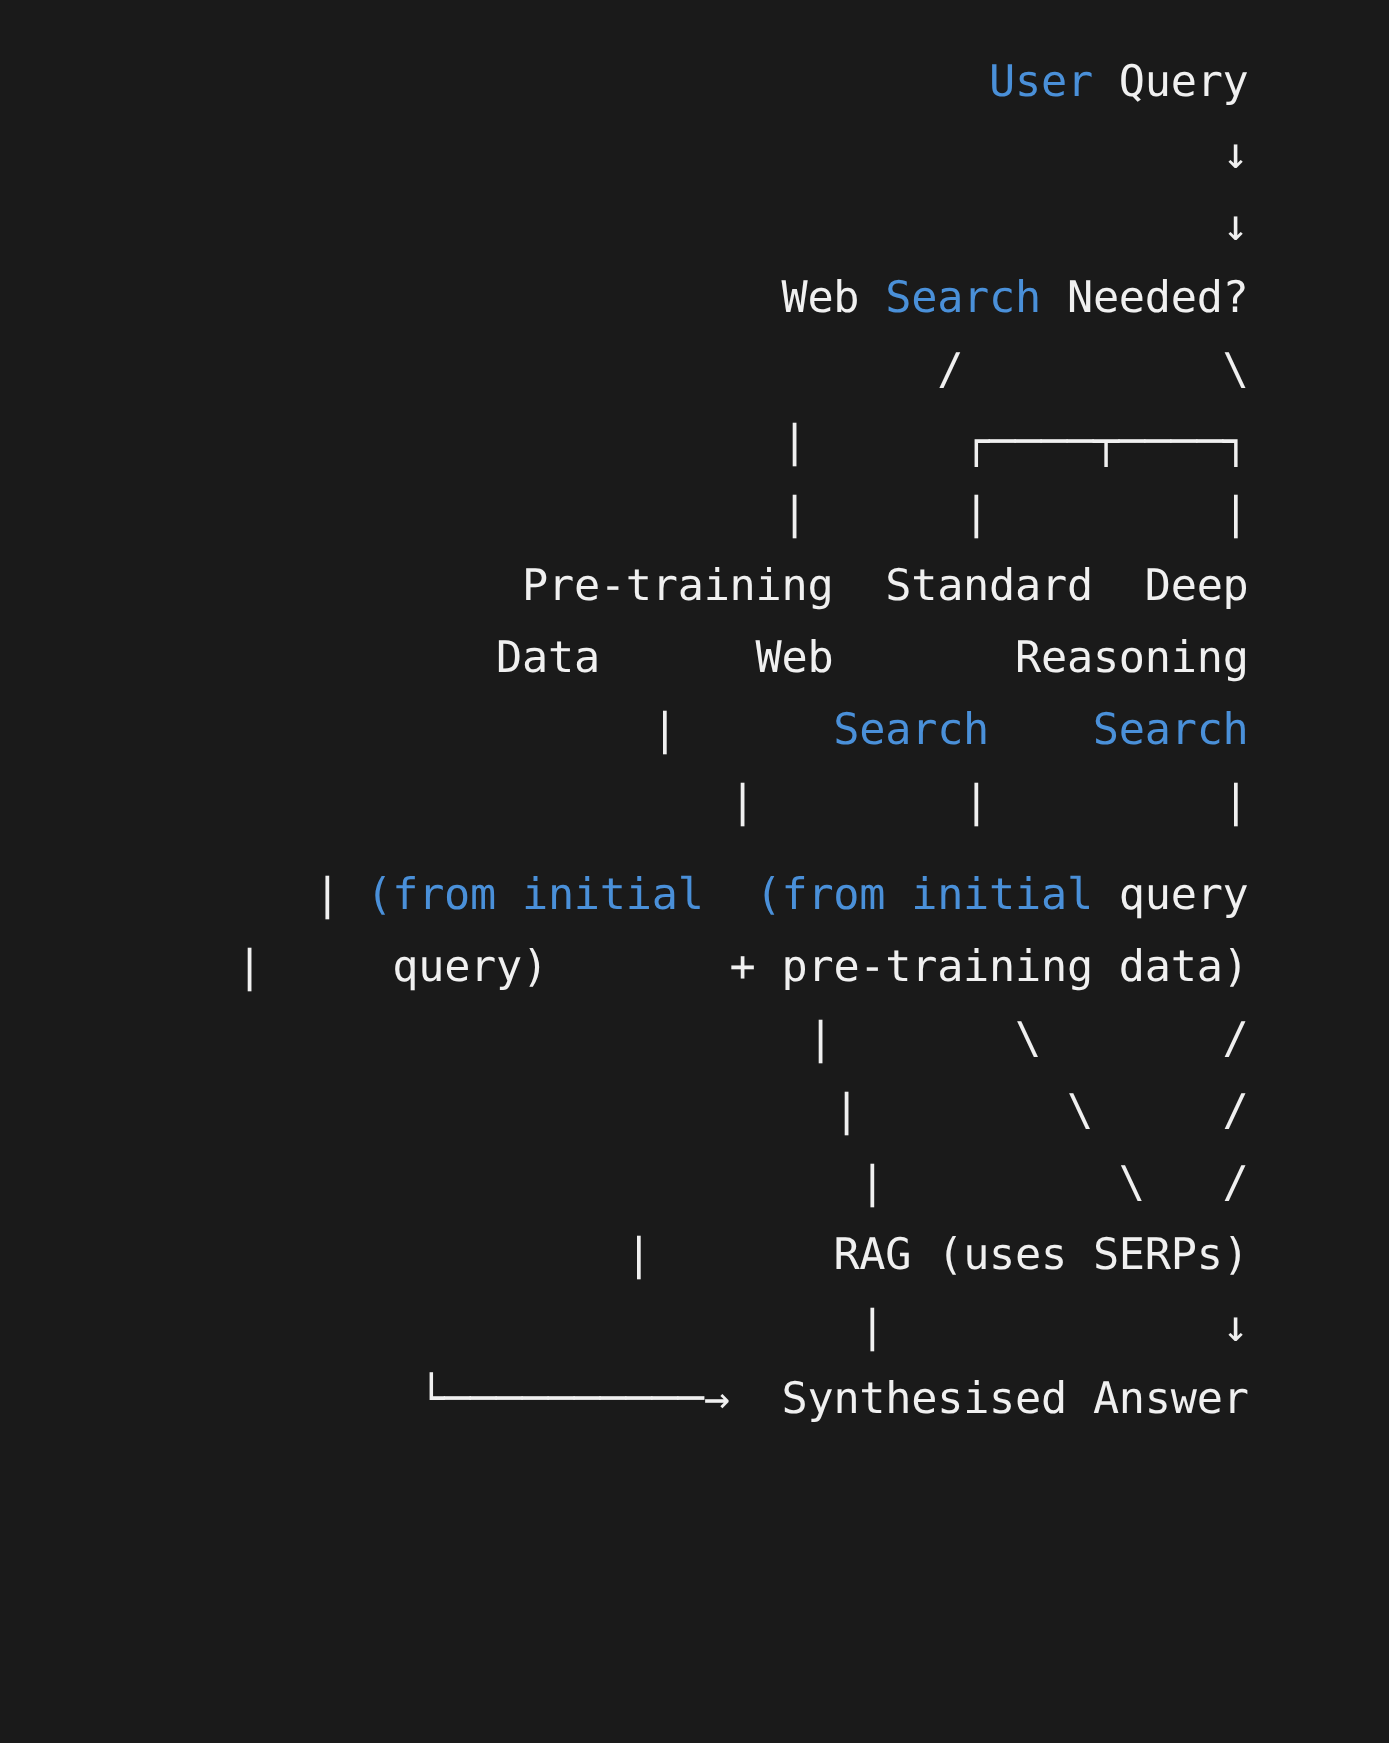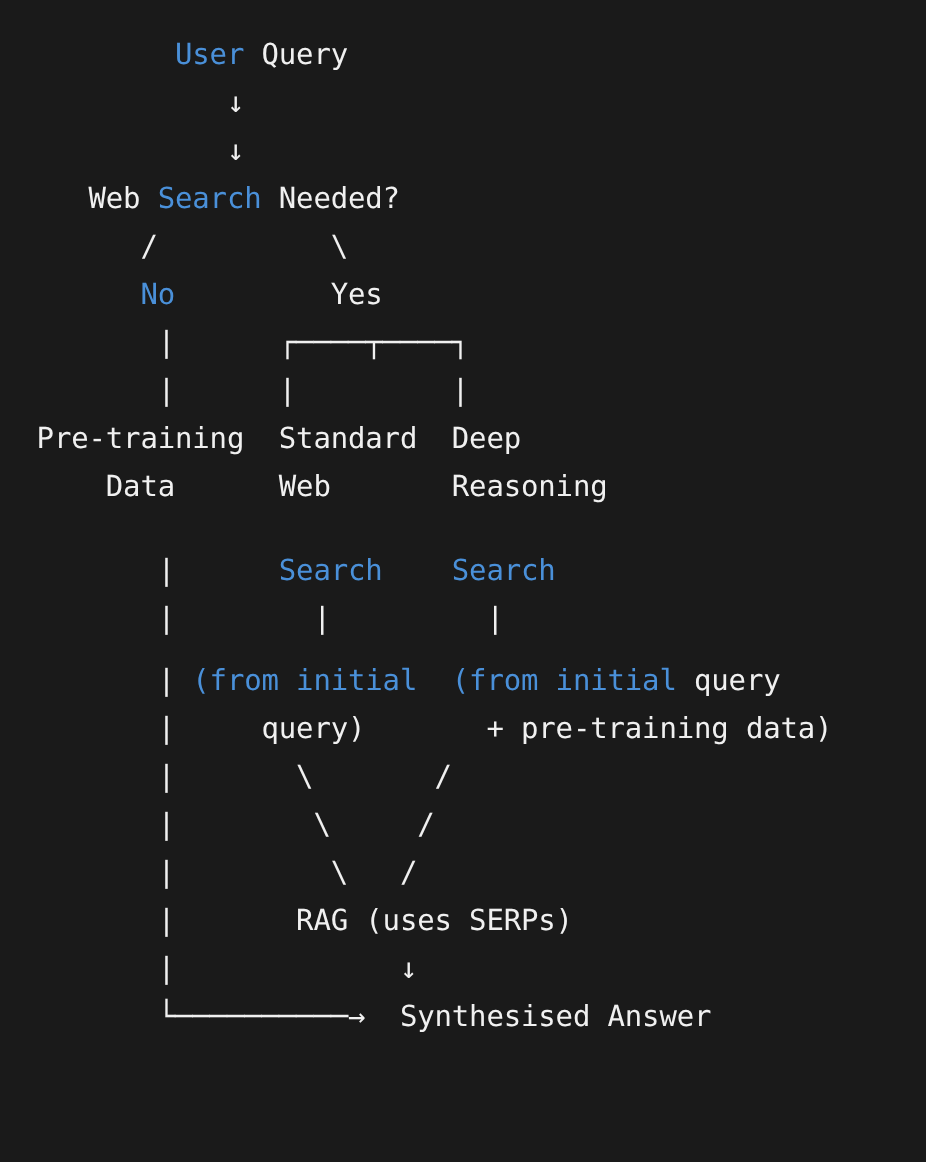--- a/index.html
+++ b/index.html
@@ -40,32 +40,31 @@
     color: #4a90d9;
   }
   pre.ascii .ln {
     display: block;
     height: 48px;
   }
 </style>
 </head>
 <body style="background: rgb(26, 26, 26);">
 
-<div id="diagram" style="background: rgb(26, 26, 26);">
+<div id="diagram" style="background: rgb(26, 26, 26); text-align: right;">
   <pre class="ascii" id="ascii-art" style="color: rgb(240, 240, 240); font-size: 29px; line-height: 48px; letter-spacing: -0.16px;"><span class="ln" style="height: 48px;"><span>          </span><span class="kw" style="color: rgb(74, 144, 217);">User</span><span> Query</span>
 </span><span class="ln" style="height: 48px;"><span>             ↓</span>
 </span><span class="ln" style="height: 48px;"><span>             ↓</span>
 </span><span class="ln" style="height: 48px;"><span>     Web </span><span class="kw" style="color: rgb(74, 144, 217);">Search</span><span> Needed?</span>
 </span><span class="ln" style="height: 48px;"><span>        /          \</span>
-</span><span class="ln" style="height: 48px;"><span>        </span><span class="kw" style="color: rgb(74, 144, 217);">No</span><span>         Yes</span>
 </span><span class="ln" style="height: 48px;"><span>         |      ┌────┬────┐</span>
 </span><span class="ln" style="height: 48px;"><span>         |      |         |</span>
 </span><span class="ln" style="height: 48px;"><span>  Pre-training  Standard  Deep</span>
 </span><span class="ln" style="height: 48px;"><span>      Data      Web       Reasoning</span>
-</span><span class="ln" style="height: 48px; margin-top: 36px;"><span>         |      </span><span class="kw" style="color: rgb(74, 144, 217);">Search</span><span>    </span><span class="kw" style="color: rgb(74, 144, 217);">Search</span>
+</span><span class="ln" style="height: 48px;"><span>         |      </span><span class="kw" style="color: rgb(74, 144, 217);">Search</span><span>    </span><span class="kw" style="color: rgb(74, 144, 217);">Search</span>
 </span><span class="ln" style="height: 48px;"><span>         |        |         |</span>
 </span><span class="ln" style="height: 48px; margin-top: 14px;"><span>         | </span><span class="kw" style="color: rgb(74, 144, 217);">(from initial</span><span>  </span><span class="kw" style="color: rgb(74, 144, 217);">(from initial</span><span> query</span>
 </span><span class="ln" style="height: 48px;"><span>         |     query)       + pre-training data)</span>
 </span><span class="ln" style="height: 48px;"><span>         |       \       /</span>
 </span><span class="ln" style="height: 48px;"><span>         |        \     /</span>
 </span><span class="ln" style="height: 48px;"><span>         |         \   /</span>
 </span><span class="ln" style="height: 48px;"><span>         |       RAG (uses SERPs)</span>
 </span><span class="ln" style="height: 48px;"><span>         |             ↓</span>
 </span><span class="ln" style="height: 48px;"><span>         └──────────→  Synthesised Answer</span>
 </span></pre>

